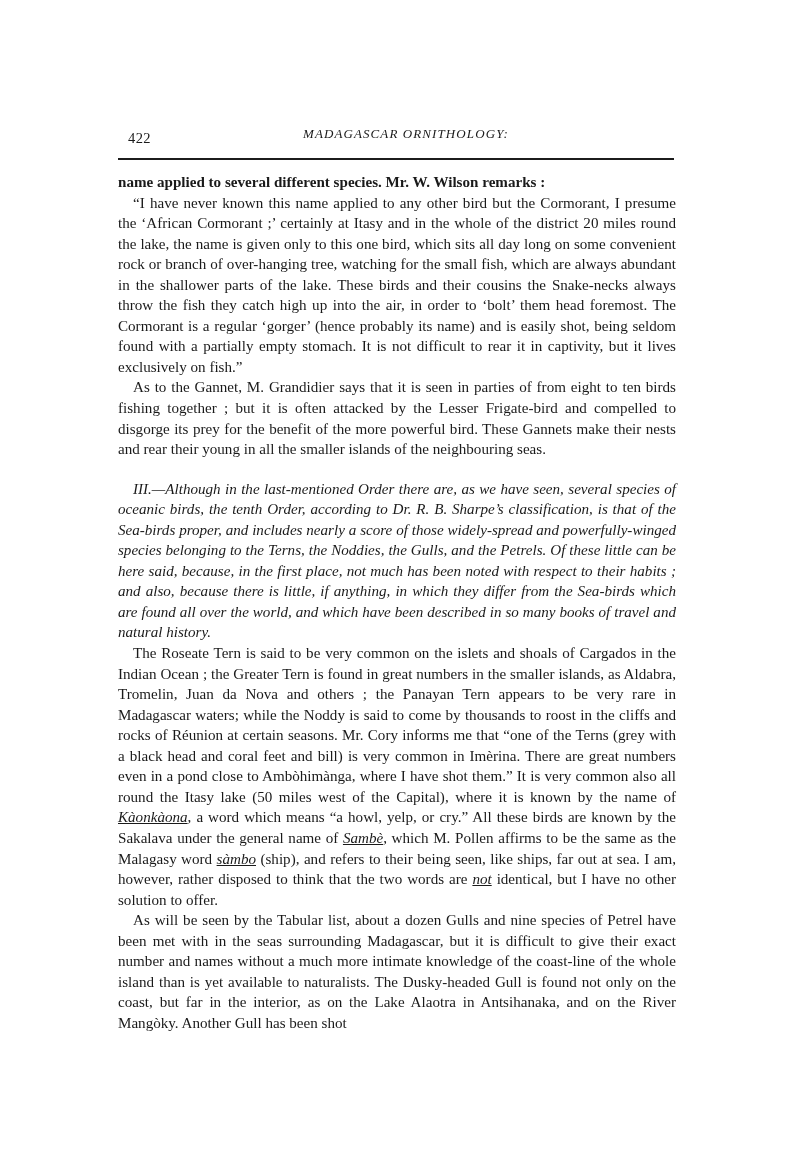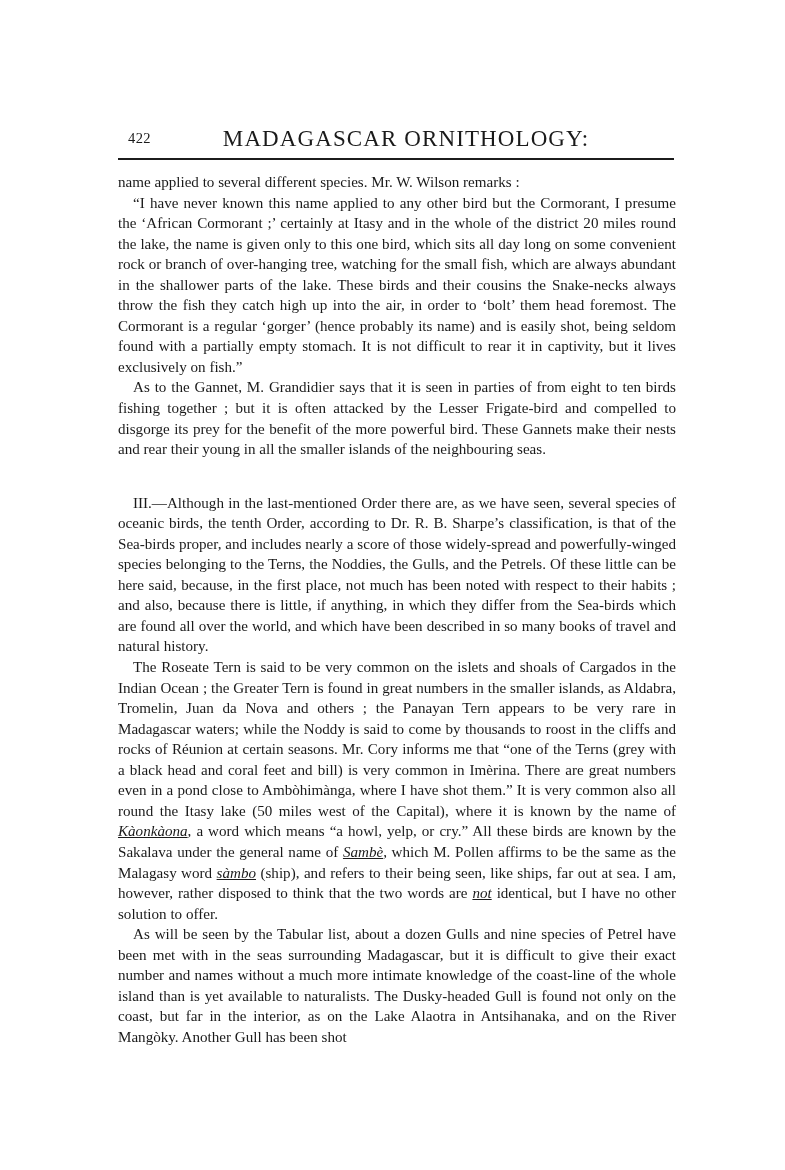--- a/index.html
+++ b/index.html
@@ -35,21 +35,22 @@
     font-size: 14.5px;
     letter-spacing: 0.4px;
     font-family: "Liberation Serif", serif;
   }
   .running-title {
     position: absolute;
     left: 0;
     top: 0;
     width: 556px;
     text-align: center;
-    font-size: 23px;
+    font-style: italic;
+    font-size: 13px;
     letter-spacing: 1.1px;
   }
   .rule {
     position: absolute;
     left: 118px;
     top: 158px;
     width: 556px;
     height: 2px;
     background: #1c1c1c;
   }
@@ -63,23 +64,25 @@
     text-align: justify;
     text-justify: inter-word;
     hyphens: manual;
   }
   p {
     margin: 0;
     text-indent: 15px;
   }
   p.noindent {
     text-indent: 0;
+    font-weight: bold;
   }
   p.gap-before {
-    margin-top: 33px;
+    margin-top: 19px;
+    font-style: italic;
   }
   .it { font-style: italic; text-decoration: underline; }
   
   .body-col, .header { text-rendering: optimizeLegibility; }
 </style>
 </head>
 <body>
 
 <div class="page">
 

